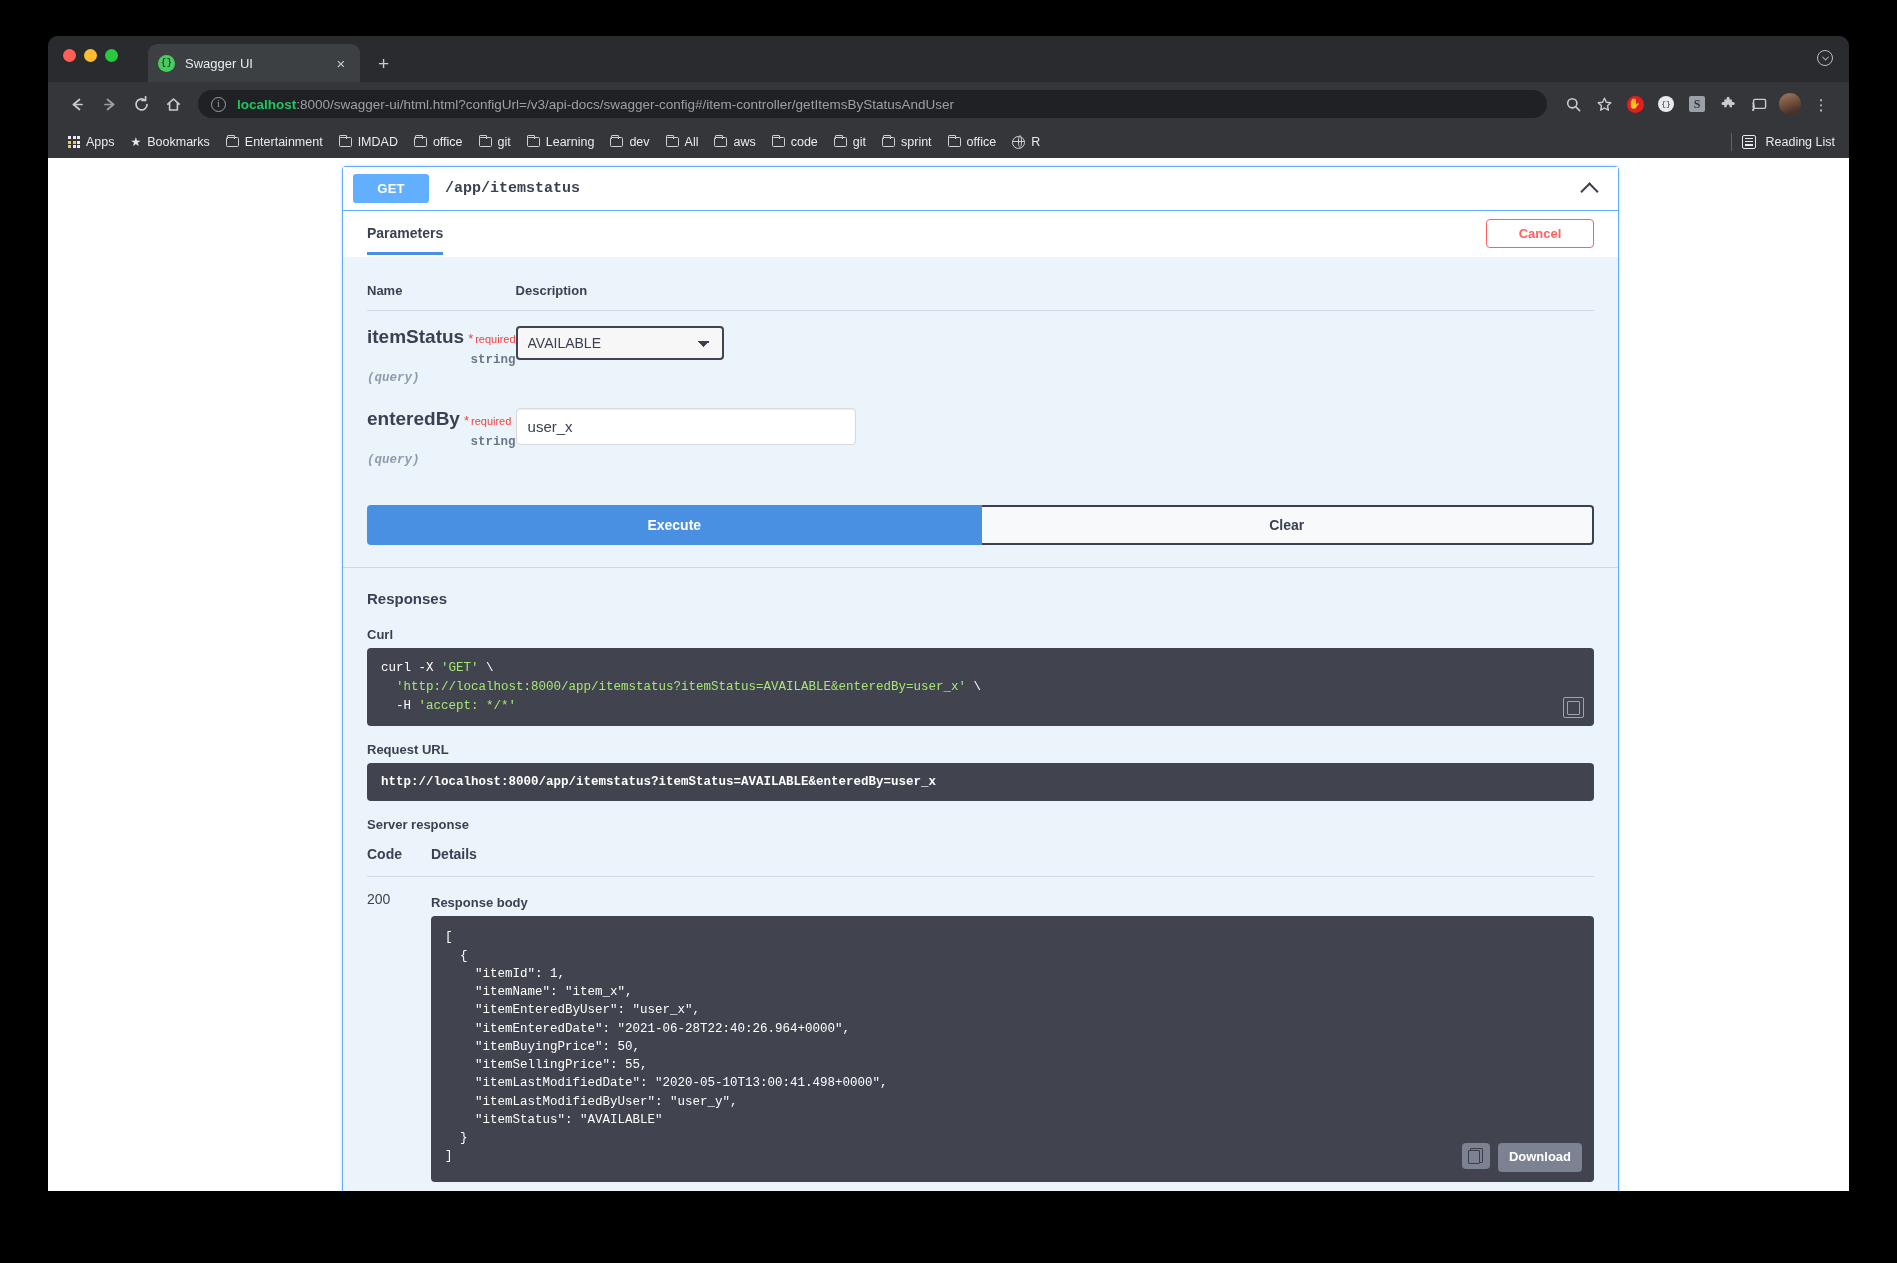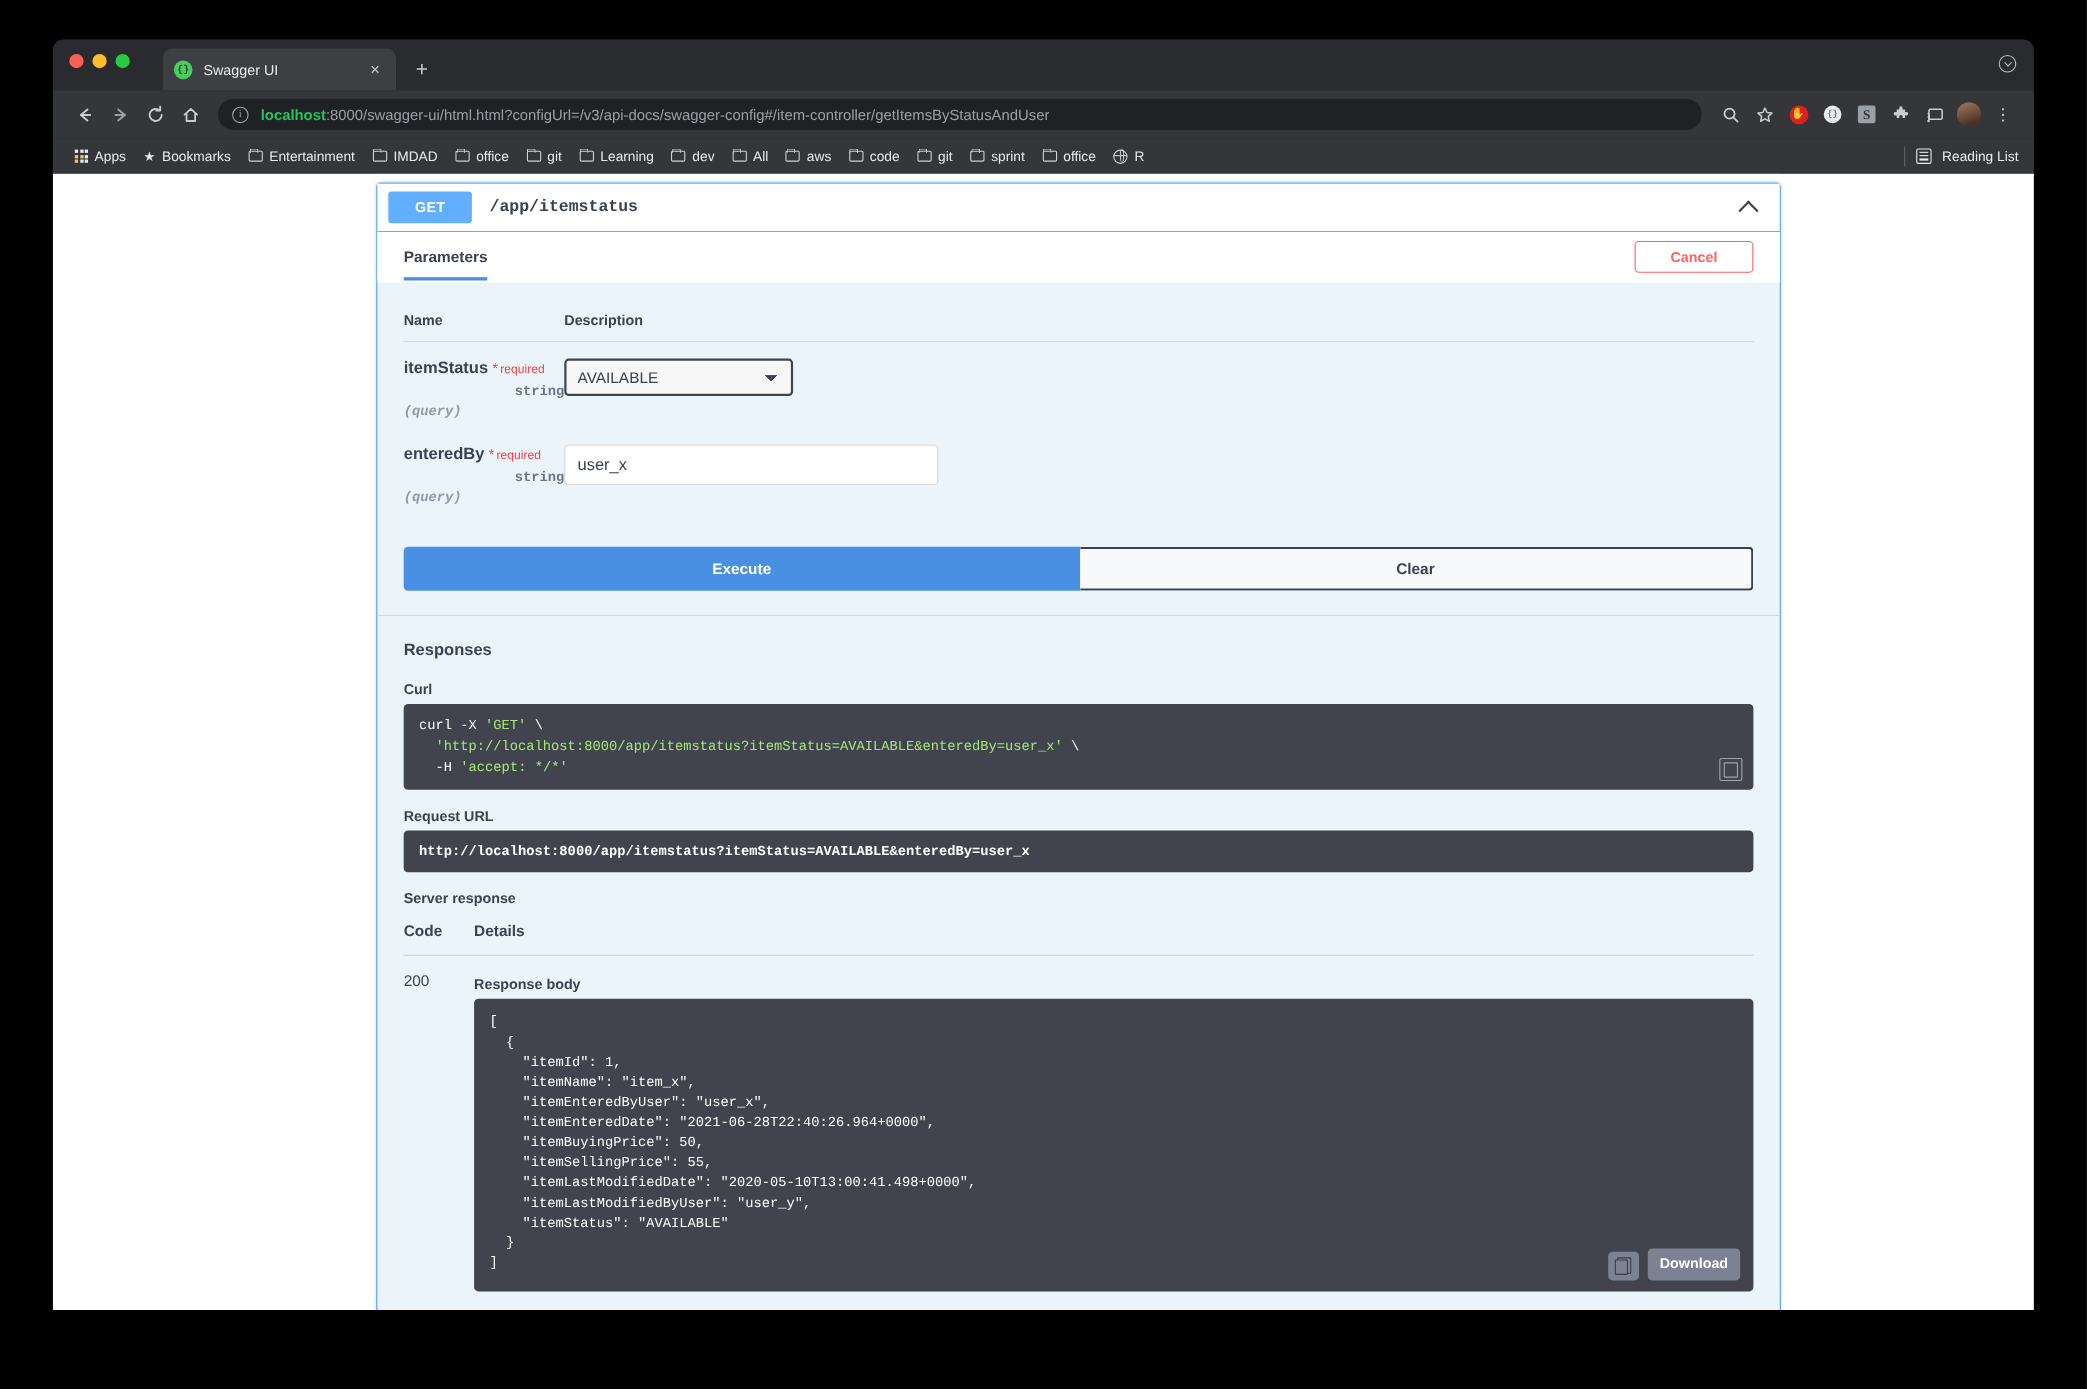--- a/index.html
+++ b/index.html
@@ -331,21 +331,21 @@
   table.params th {
     text-align: left;
     font-size: 13px; color: #3b4151; font-weight: bold;
     padding: 0 0 12px 0;
     border-bottom: 1px solid #d2dbe4;
   }
   table.params th.col-name { width: 146px; }
   table.params td { padding: 15px 0 8px 0; vertical-align: top; }
 
   .p-name {
-    font-size: 15px; font-weight: bold; color: #3b4151;
+    font-size: 19px; font-weight: bold; color: #3b4151;
     font-family: "Liberation Sans", sans-serif;
     display: inline;
     margin-top: 38px;
   }
   .p-req-star { color: #f93e3e; font-size: 13px; margin-left: 4px; }
   .p-req-label { color: #f93e3e; font-size: 11px; font-style: normal; margin-left: 2px;}
   .p-type {
     font-family: "Liberation Mono", monospace;
     font-size: 12.5px; font-weight: bold; color: #6b7586;
     margin-top: 5px;
@@ -490,21 +490,21 @@
     font-family: "Liberation Mono", monospace;
     font-size: 12.5px;
     color: #ffffff;
     white-space: pre;
     position: relative;
     line-height: 1.46;
     min-height: 175px;
   }
   .rb-actions {
     position: absolute; right: 12px; bottom: 10px;
-    display: flex; align-items: flex-end; gap: 8px;
+    display: flex; align-items: flex-start; gap: 8px;
   }
   .rb-copy {
     width: 28px; height: 26px;
     background: #7d8293;
     border-radius: 4px;
     position: relative;
     cursor: pointer;
   }
   .rb-copy::before {
     content:""; position:absolute; left: 8px; top: 5px;

